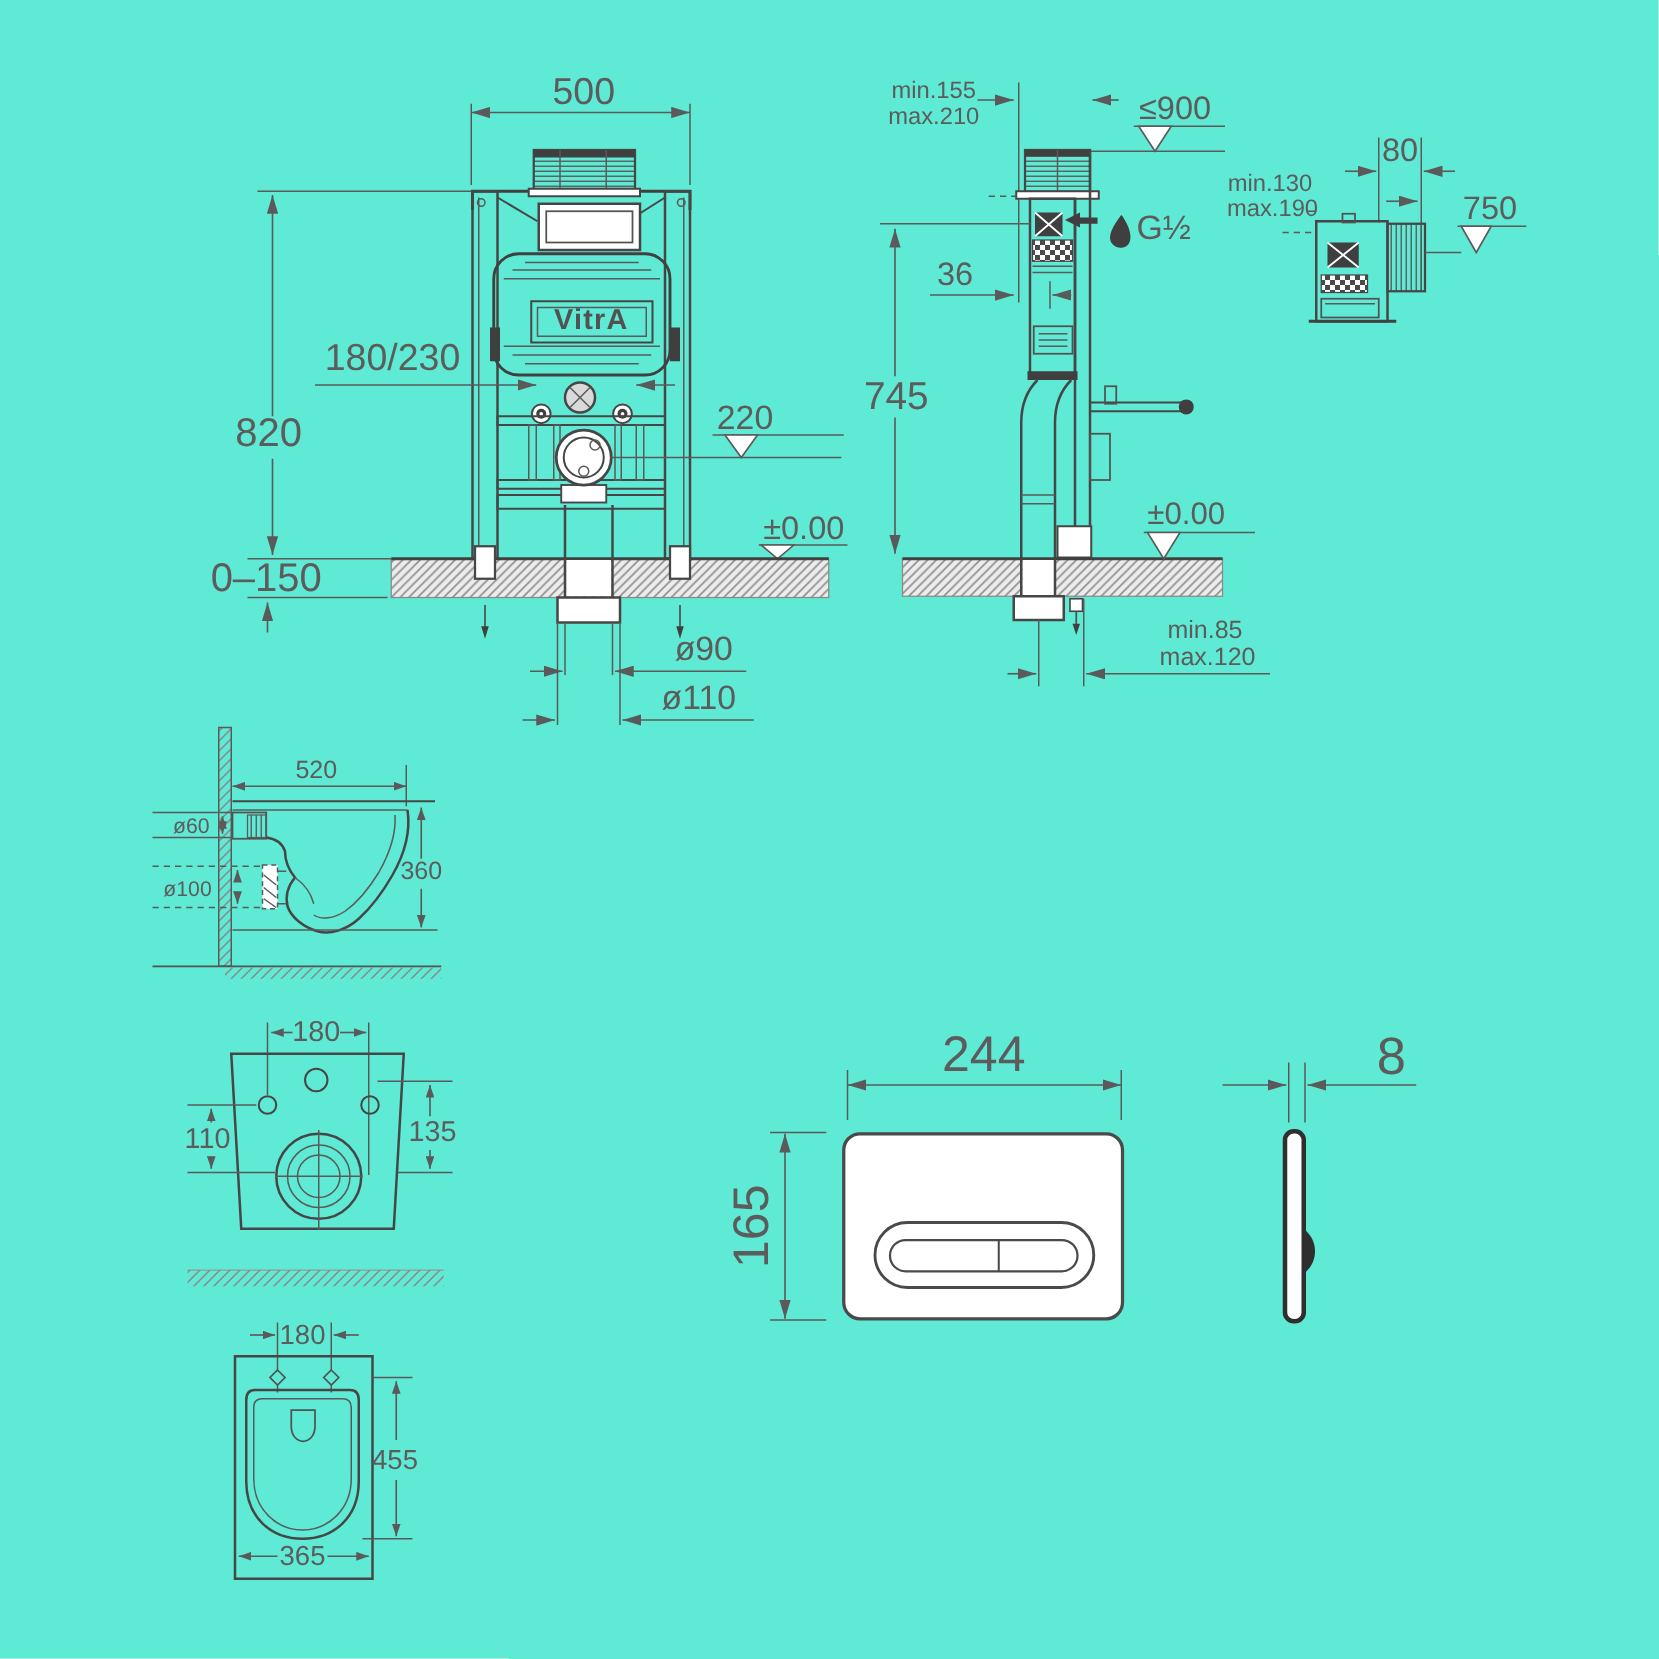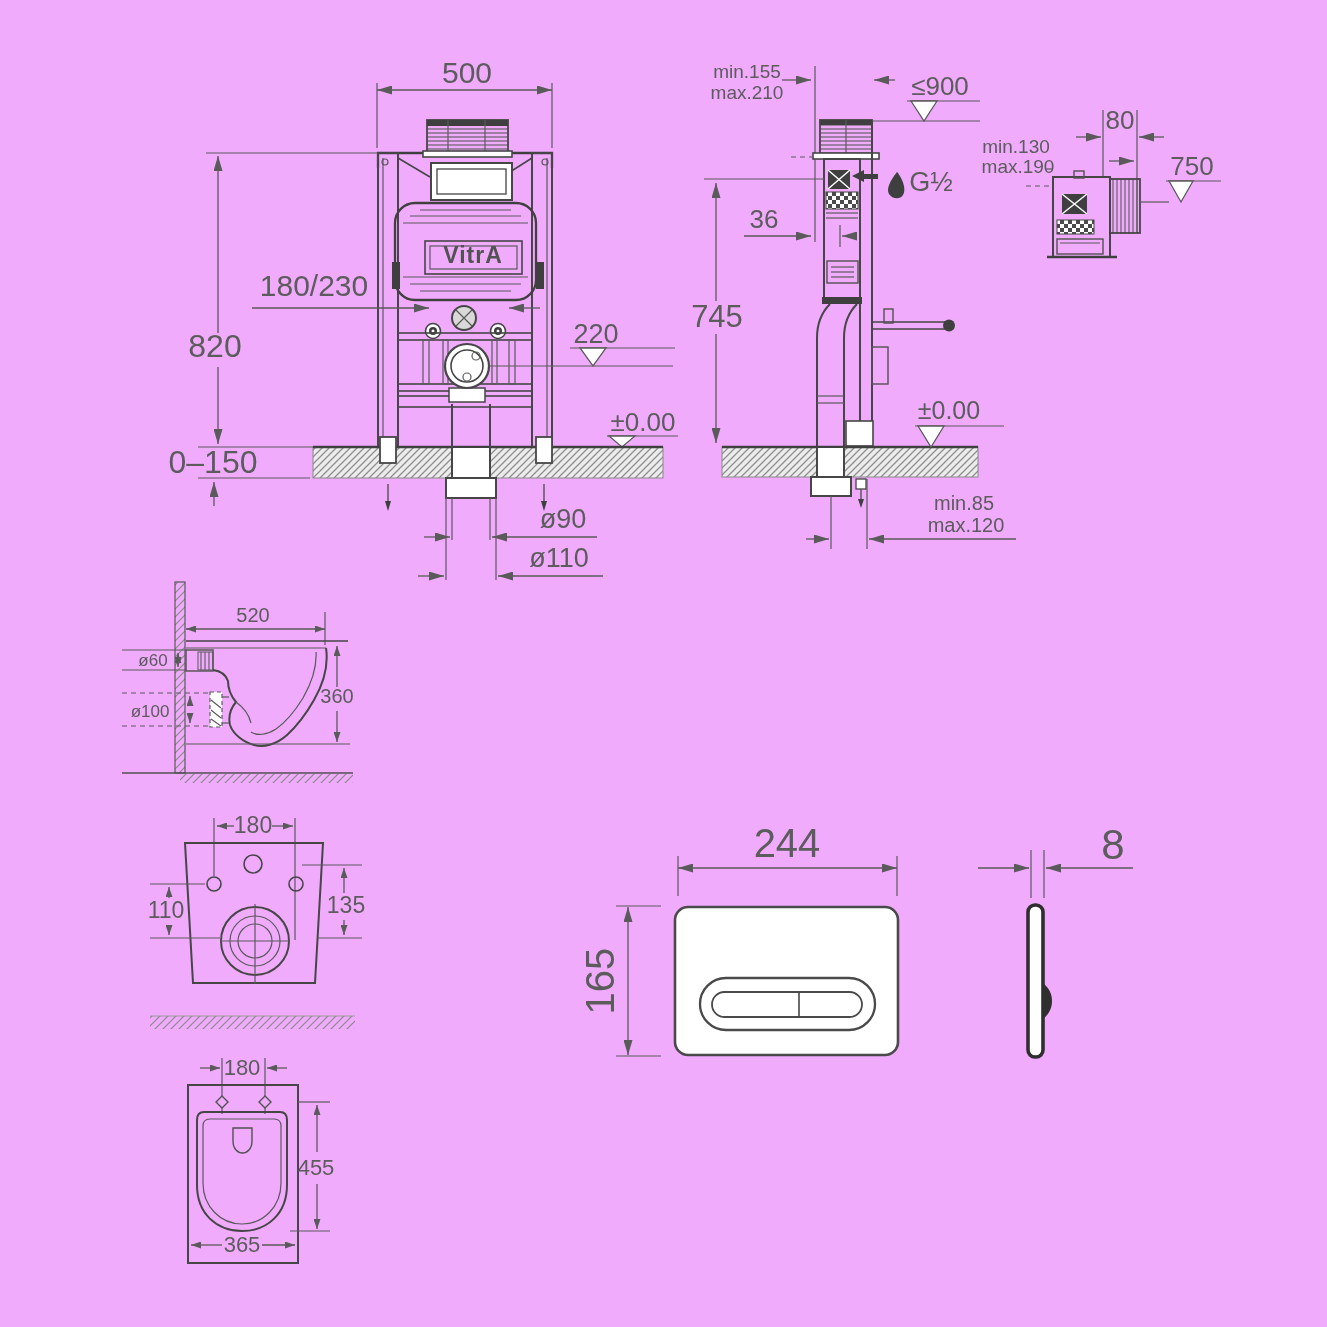--- a/index.html
+++ b/index.html
@@ -1,16 +1,16 @@
 <!DOCTYPE html>
 <html><head>
 <meta charset="utf-8">
 <style>
   html,body{margin:0;padding:0;background:#fff;}
-  .stage{position:relative;width:1327px;height:1327px;background:#f0abfc;overflow:hidden;}
+  .stage{position:relative;width:1327px;height:1327px;background:#5eead4;overflow:hidden;}
   svg{display:block;}
   .tx{font-family:"Liberation Sans","DejaVu Sans",sans-serif;fill:#5c5c5c;text-anchor:middle;}
   .s17{font-size:17px}.s19{font-size:19px}.s20{font-size:20px}.s22{font-size:22px}
   .s23{font-size:23px}.s25{font-size:25px}.s26{font-size:26px}.s27{font-size:27px}.s30{font-size:30px}.s31{font-size:31px}.s32{font-size:32px}
   .s40{font-size:40px}.s42{font-size:42px}
   .brand{font-size:23px;font-weight:bold;letter-spacing:1px;fill:#525252;}
   .ln{stroke:#464646;fill:none;stroke-width:2;}
   .ln1{stroke:#5a5a5a;fill:none;stroke-width:1.2;}
   .ln13{stroke:#525252;fill:none;stroke-width:1.4;}
   .ln15{stroke:#464646;fill:none;stroke-width:1.6;}

